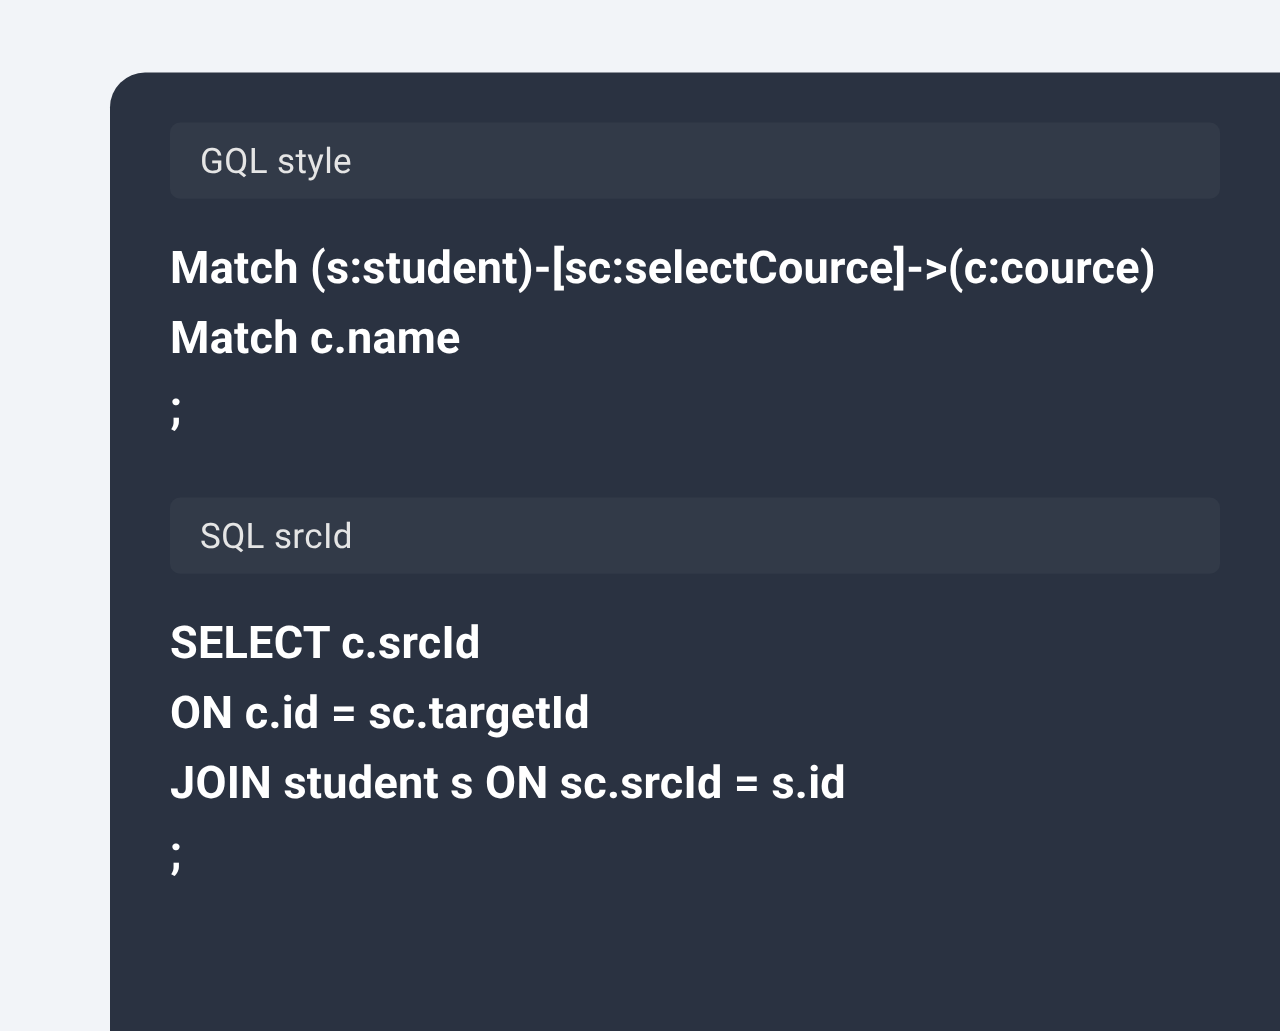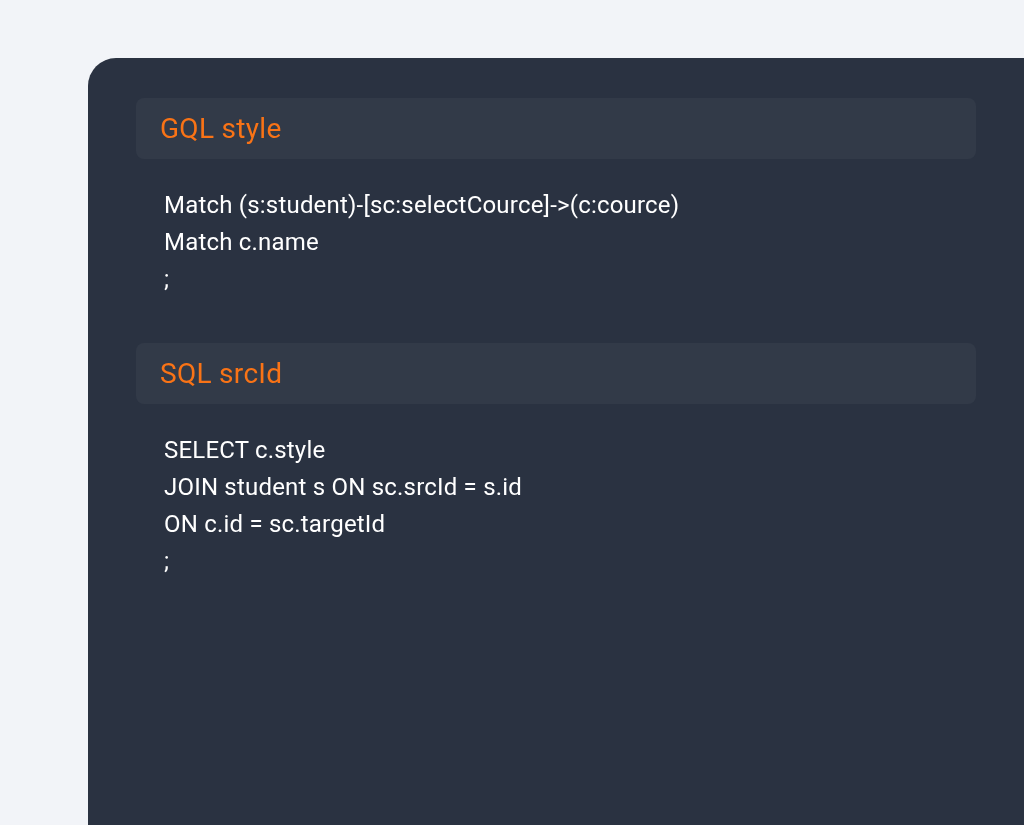--- a/index.html
+++ b/index.html
@@ -21,34 +21,33 @@
       right: 0;
       bottom: 0;
       background: #2a3241;
       border-top-left-radius: 28px;
       padding: 40px 48px;
     }
     .section-header {
       background: #323a48;
       border-radius: 8px;
       padding: 14px 24px;
-      color: #f97316;
+      color: #e5e5e5;
       font-size: 28px;
       font-weight: 400;
       margin-bottom: 28px;
       letter-spacing: 0.3px;
     }
     .code-block {
       color: #ffffff;
-      font-size: 24px;
+      font-size: 36px;
       line-height: 1.55;
       margin-bottom: 44px;
       letter-spacing: 0.2px;
-      font-weight: 400;
-      margin-left: 28px;
+      font-weight: 700;
     }
     .code-line {
       white-space: pre-wrap;
     }
   </style>
 </head>
 <body>
 
 <div class="panel">
 
@@ -58,19 +57,19 @@
   <div class="code-block">
     <div class="code-line">Match (s:student)-[sc:selectCource]-&gt;(c:cource)</div>
     <div class="code-line">Match c.name</div>
     <div class="code-line">;</div>
   </div>
 
   <div class="section-header">
     <span>SQL srcId</span>
   </div>
   <div class="code-block">
-    <div class="code-line">SELECT c.style</div>
+    <div class="code-line">SELECT c.srcId</div>
+    <div class="code-line">ON c.id = sc.targetId</div>
     <div class="code-line">JOIN student s ON sc.srcId = s.id</div>
-    <div class="code-line">ON c.id = sc.targetId</div>
     <div class="code-line">;</div>
   </div>
 
 </div>
 
 </body></html>

